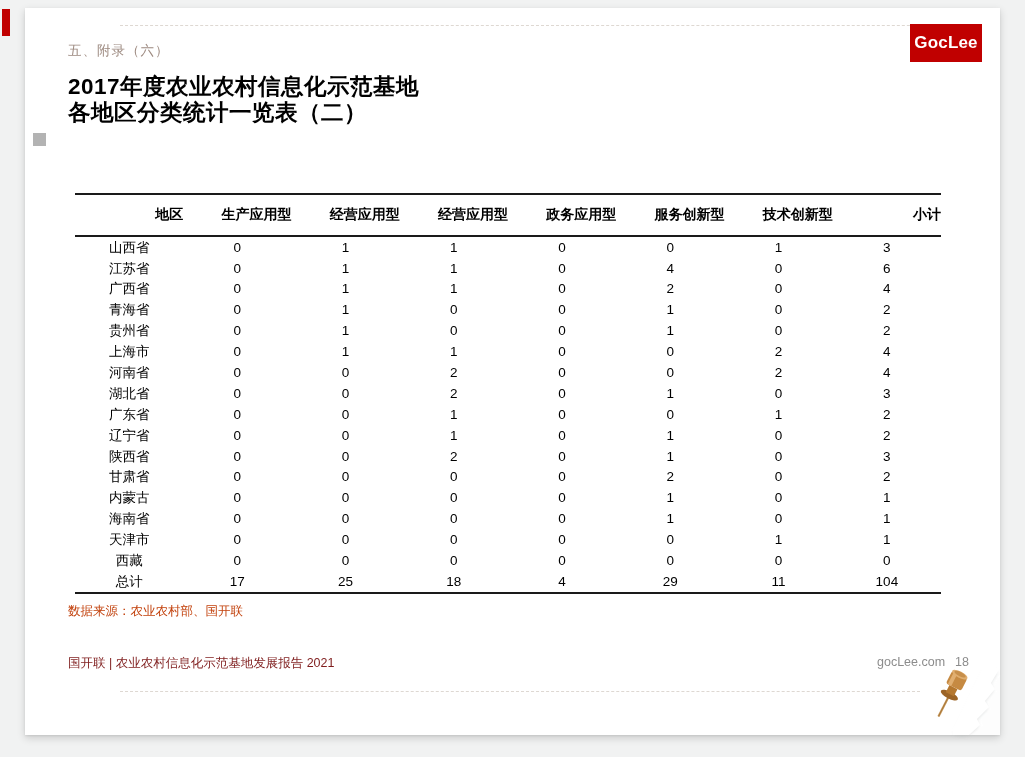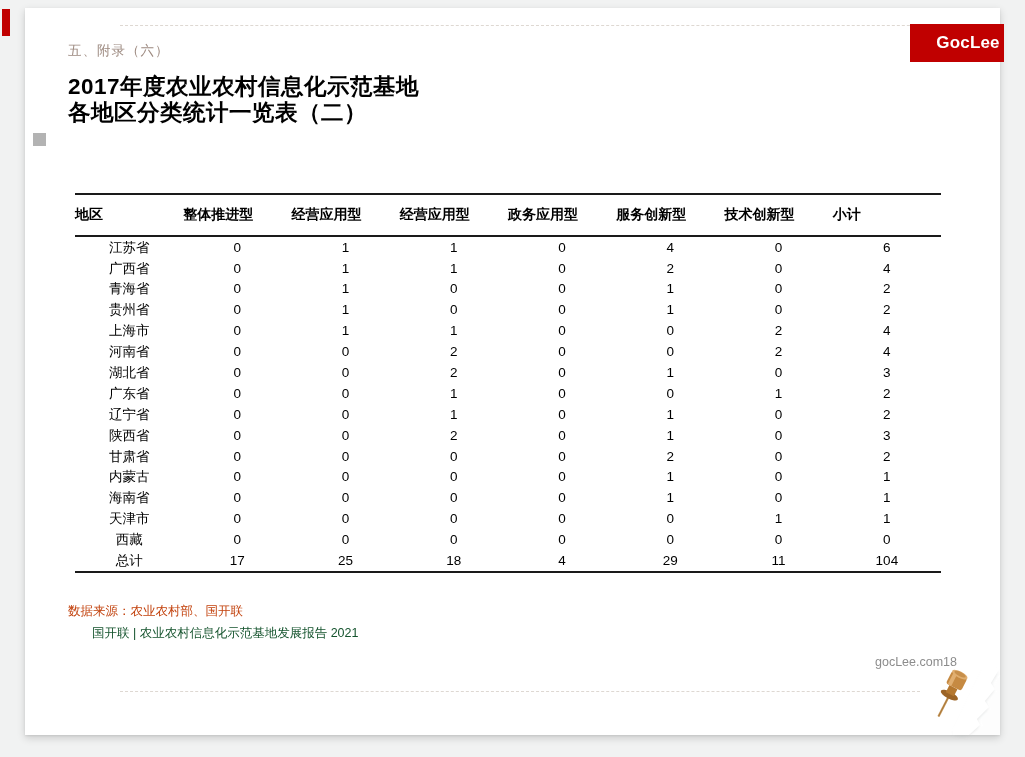--- a/index.html
+++ b/index.html
@@ -39,48 +39,48 @@
   .title{
     position:absolute;left:68px;top:74px;
     font-family:Liberation Sans, sans-serif;
     font-weight:bold;font-size:22.5px;line-height:26px;color:#000;
     letter-spacing:0.5px;
   }
   .logo{
     position:absolute;left:910px;top:24px;width:72px;height:38px;
     background:#C00000;color:#fff;
     display:flex;align-items:center;justify-content:center;
-    font-weight:bold;font-size:17px;letter-spacing:0.2px;padding-left:22px;
+    font-weight:bold;font-size:17px;letter-spacing:0.2px;
   }
 
   
   .table-wrap{position:absolute;left:75px;top:193px;width:866px;}
   table.stats{
     width:866px;border-collapse:collapse;table-layout:fixed;
     border-top:2px solid #1a1a1a;border-bottom:2px solid #1a1a1a;
   }
   table.stats th{
     height:40px;font-size:14px;font-weight:bold;color:#000;
-    text-align:left;vertical-align:middle;padding:0;
+    text-align:right;vertical-align:middle;padding:0;
     border-bottom:2px solid #1a1a1a;
   }
   table.stats td{
     height:20.9px;font-size:13.5px;color:#000;
     text-align:center;vertical-align:middle;padding:0;line-height:1;
   }
 
   .source-note{
     position:absolute;left:68px;top:603px;font-size:12.5px;color:#c2410c;
   }
   .footer-left{
-    position:absolute;left:68px;top:625px;font-size:12.5px;color:#14532d;margin-left:24px;
+    position:absolute;left:68px;top:655px;font-size:12.5px;color:#7f1d1d;
   }
   .footer-right{
-    position:absolute;right:68px;top:655px;font-size:12.5px;color:#8c8c8c;
-    display:flex;gap:0;
+    position:absolute;right:56px;top:655px;font-size:12.5px;color:#8c8c8c;
+    display:flex;gap:10px;
   }
 
   .corner-art{position:absolute;left:925px;top:658px;width:100px;height:99px;}
 </style>
 </head>
 <body>
 
 <div class="stage">
 
   <div class="edge-red-bar"></div>
@@ -99,30 +99,40 @@
     <div>各地区分类统计一览表（二）</div>
   </div>
 
   <div class="logo">GocLee</div>
 
   <div class="table-wrap">
     <table class="stats">
       <thead>
         <tr>
             <th>地区</th>
-            <th>整体推进型</th>
+            <th>生产应用型</th>
             <th>经营应用型</th>
             <th>经营应用型</th>
             <th>政务应用型</th>
             <th>服务创新型</th>
             <th>技术创新型</th>
             <th>小计</th>
           </tr>
       </thead>
       <tbody>
+          <tr>
+            <td>山西省</td>
+            <td>0</td>
+            <td>1</td>
+            <td>1</td>
+            <td>0</td>
+            <td>0</td>
+            <td>1</td>
+            <td>3</td>
+          </tr>
           <tr>
             <td>江苏省</td>
             <td>0</td>
             <td>1</td>
             <td>1</td>
             <td>0</td>
             <td>4</td>
             <td>0</td>
             <td>6</td>
           </tr>

